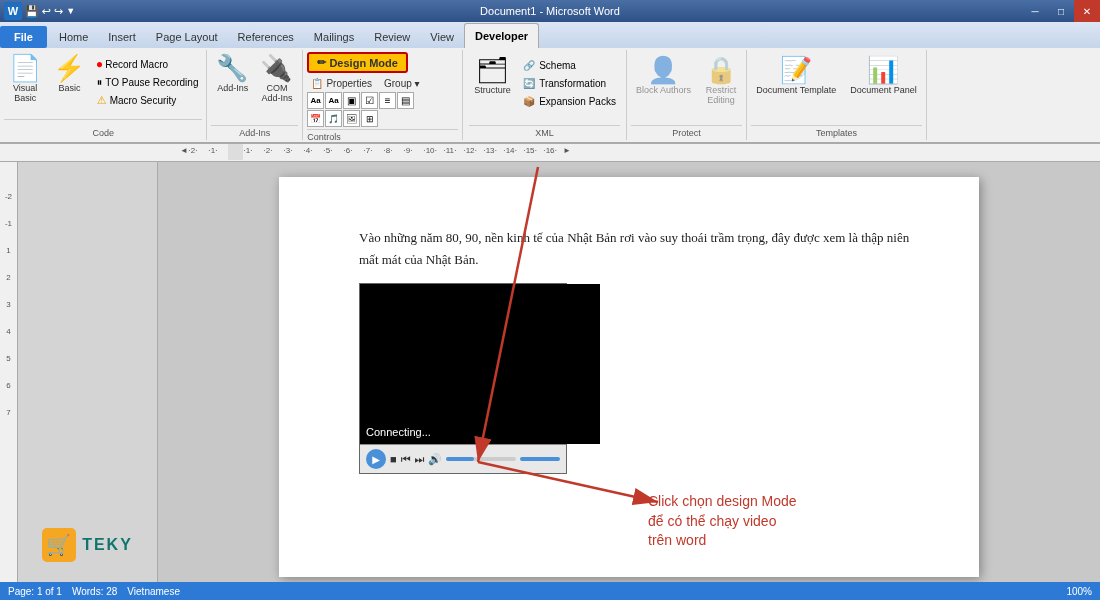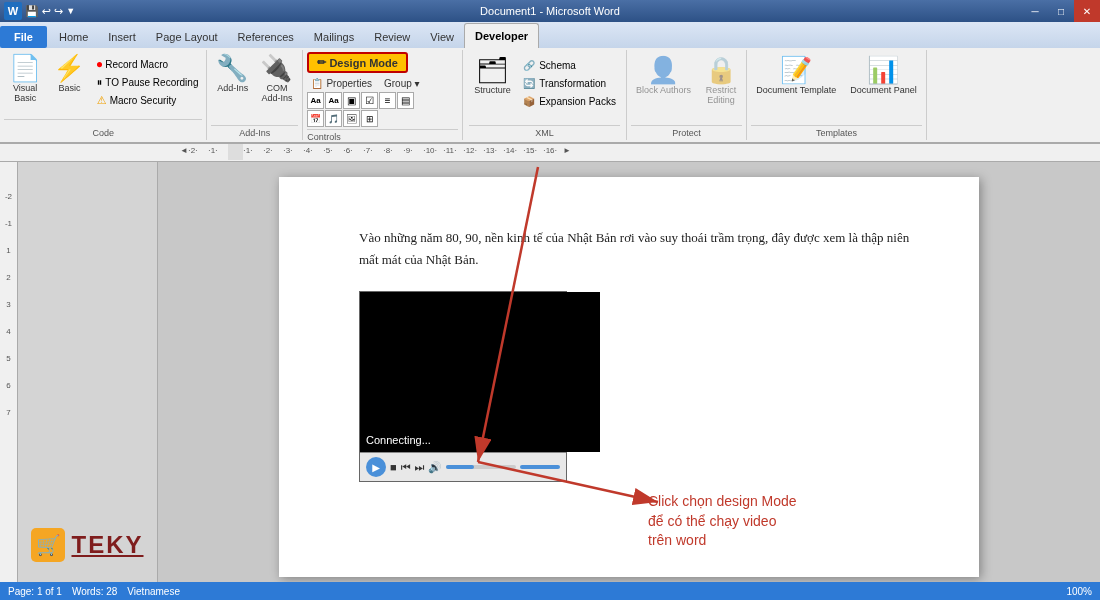--- a/index.html
+++ b/index.html
@@ -210,29 +210,29 @@
       <span>3</span>
       <span>4</span>
       <span>5</span>
       <span>6</span>
       <span>7</span>
   </div>
 
   <div style="width:140px; background:#d4d4d4; border-right:1px solid #aaa; display:flex; flex-direction:column; align-items:center; justify-content:flex-end; padding-bottom:20px;">
     <div style="display:flex; align-items:center; gap:6px;">
       <div style="background:#f5a623; width:34px; height:34px; border-radius:5px; display:flex; align-items:center; justify-content:center; font-size:20px;">🛒</div>
-      <div style="font-size:24px; font-weight:900; color:#7f1d1d; letter-spacing:2px;text-decoration:underline;">TEKY</div>
+      <div style="font-size:16px; font-weight:900; color:#0f766e; letter-spacing:2px;">TEKY</div>
     </div>
   </div>
 
   <div style="flex:1; background:#c8c8c8; overflow:auto; display:flex; flex-direction:column; align-items:center; padding:15px; position:relative;">
 
     <div style="background:white; width:700px; min-height:400px; box-shadow:2px 2px 10px rgba(0,0,0,0.35); padding:50px 60px 40px 80px; position:relative;">
 
-      <div style="font-size:13px; line-height:1.7; color:#222; font-family:'Times New Roman',serif; margin-bottom:20px;">Vào những năm 80, 90, nền kinh tế của Nhật Bản rơi vào suy thoái trầm trọng, đây được xem là thập niên mất mát của Nhật Bản.</div>
+      <div style="font-size:13px; line-height:1.7; color:#222; font-family:'Times New Roman',serif; margin-bottom:12px;">Vào những năm 80, 90, nền kinh tế của Nhật Bản rơi vào suy thoái trầm trọng, đây được xem là thập niên mất mát của Nhật Bản.</div>
 
       <div style="width:208px; border:1px solid #666;">
         <div style="background:black; width:240px; height:160px; display:flex; align-items:flex-end; padding:6px;">
           <div style="color:white; font-size:11px;">Connecting...</div>
         </div>
         <div style="background:#e8e8e8; border-top:1px solid #888; padding:4px 6px; display:flex; align-items:center; gap:4px;">
           <div style="background:#4a90d9; border-radius:50%; width:20px; height:20px; display:flex; align-items:center; justify-content:center; color:white; font-size:10px; cursor:pointer;">▶</div>
           <div style="font-size:11px; cursor:pointer; color:#333;">■</div>
           <div style="font-size:11px; cursor:pointer; color:#333;">⏮</div>
           <div style="font-size:11px; cursor:pointer; color:#333;">⏭</div>

